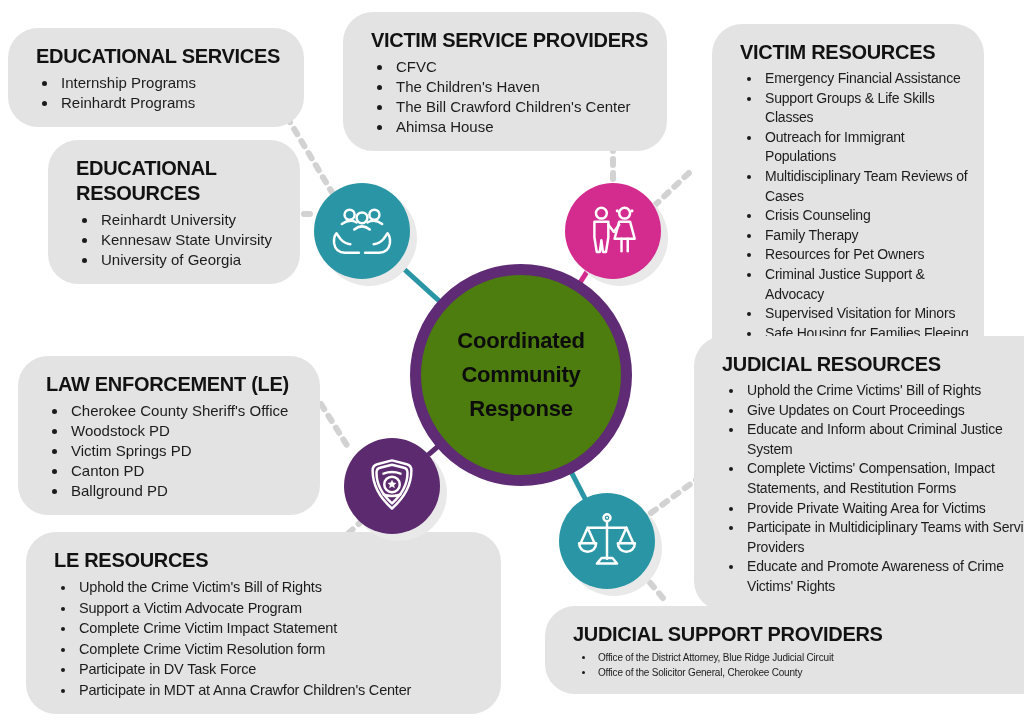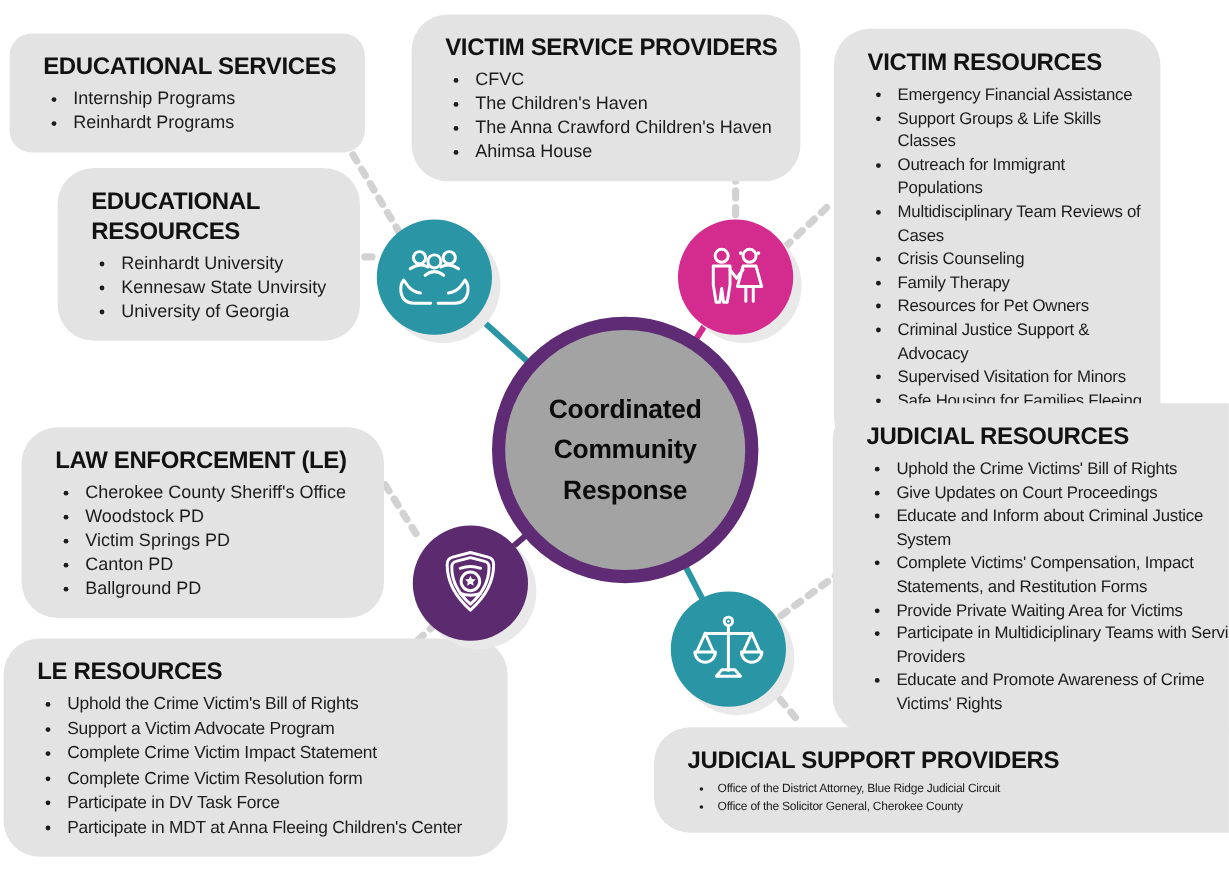--- a/index.html
+++ b/index.html
@@ -19,21 +19,21 @@
   }
   .box ul{margin:0;padding-left:26px;}
   .box li{
     font-size:15px;line-height:1.34;color:#1c1c1c;padding-left:3px;margin:0;
   }
   .box.dense li{font-size:14px;letter-spacing:-0.2px;line-height:1.4;}
   .box.wide li{font-size:10px;letter-spacing:-0.2px;line-height:1.45;}
   .box.mid li{font-size:14.5px;letter-spacing:-0.2px;line-height:1.42;}
   .center-circle{
     position:absolute;left:410px;top:264px;width:200px;height:200px;
-    border:11px solid #5e2b74;border-radius:50%;background:#a3a3a3;
+    border:11px solid #5e2b74;border-radius:50%;background:#4d7c0f;
     display:flex;align-items:center;justify-content:center;z-index:2;
   }
   .center-text{
     width:160px;text-align:center;font-weight:bold;font-size:22px;
     line-height:1.55;color:#0c0c0c;letter-spacing:-0.2px;
   }
   .bubble{
     position:absolute;width:96px;height:96px;border-radius:50%;
     display:flex;align-items:center;justify-content:center;z-index:3;
     box-shadow:7px 7px 0 0 #e9e9e9;
@@ -61,21 +61,21 @@
       <line x1="290" y1="214" x2="318" y2="214"></line>
       <line x1="613" y1="131" x2="613" y2="186"></line>
       <line x1="654" y1="206" x2="692" y2="170"></line>
       <line x1="321" y1="404" x2="350" y2="450"></line>
       <line x1="363" y1="520" x2="332" y2="548"></line>
       <line x1="651" y1="513" x2="700" y2="477"></line>
       <line x1="641" y1="572" x2="668" y2="604"></line>
     </g>
   </svg>
 
-  <div class="box" style="left:8px;top:28px;width:296px;border-radius:18px;">
+  <div class="box" style="left:8px;top:28px;width:296px;">
     <div class="box-title">EDUCATIONAL SERVICES</div>
     <ul>
       <li>Internship Programs</li>
       <li>Reinhardt Programs</li>
     </ul>
   </div>
 
   <div class="box" style="left:48px;top:140px;width:252px;">
     <div class="box-title">EDUCATIONAL RESOURCES</div>
     <ul>
@@ -83,26 +83,26 @@
       <li>Kennesaw State Unvirsity</li>
       <li>University of Georgia</li>
     </ul>
   </div>
 
   <div class="box" style="left:343px;top:12px;width:324px;">
     <div class="box-title">VICTIM SERVICE PROVIDERS</div>
     <ul>
       <li>CFVC</li>
       <li>The Children's Haven</li>
-      <li>The Anna Crawford Children's Haven</li>
+      <li>The Bill Crawford Children's Center</li>
       <li>Ahimsa House</li>
     </ul>
   </div>
 
-  <div class="box dense" style="left:695px;top:24px;width:272px;">
+  <div class="box dense" style="left:712px;top:24px;width:272px;">
     <div class="box-title">VICTIM RESOURCES</div>
     <ul>
       <li>Emergency Financial Assistance</li>
       <li>Support Groups &amp; Life Skills Classes</li>
       <li>Outreach for Immigrant Populations</li>
       <li>Multidisciplinary Team Reviews of Cases</li>
       <li>Crisis Counseling</li>
       <li>Family Therapy</li>
       <li>Resources for Pet Owners</li>
       <li>Criminal Justice Support &amp; Advocacy</li>
@@ -115,29 +115,29 @@
     <div class="box-title">LAW ENFORCEMENT (LE)</div>
     <ul>
       <li>Cherokee County Sheriff's Office</li>
       <li>Woodstock PD</li>
       <li>Victim Springs PD</li>
       <li>Canton PD</li>
       <li>Ballground PD</li>
     </ul>
   </div>
 
-  <div class="box mid" style="left:3px;top:532px;width:420px;">
+  <div class="box mid" style="left:26px;top:532px;width:475px;">
     <div class="box-title">LE RESOURCES</div>
     <ul>
       <li>Uphold the Crime Victim's Bill of Rights</li>
       <li>Support a Victim Advocate Program</li>
       <li>Complete Crime Victim Impact Statement</li>
       <li>Complete Crime Victim Resolution form</li>
       <li>Participate in DV Task Force</li>
-      <li>Participate in MDT at Anna Fleeing Children's Center</li>
+      <li>Participate in MDT at Anna Crawfor Children's Center</li>
     </ul>
   </div>
 
   <div class="box dense" style="left:694px;top:336px;width:364px;">
     <div class="box-title">JUDICIAL RESOURCES</div>
     <ul>
       <li>Uphold the Crime Victims' Bill of Rights</li>
       <li>Give Updates on Court Proceedings</li>
       <li>Educate and Inform about Criminal Justice System</li>
       <li>Complete Victims' Compensation, Impact Statements, and Restitution Forms</li>

